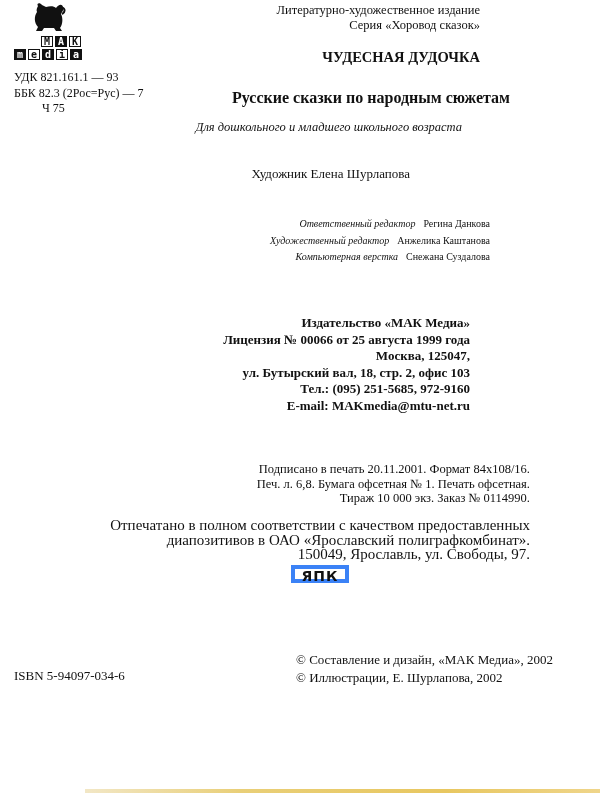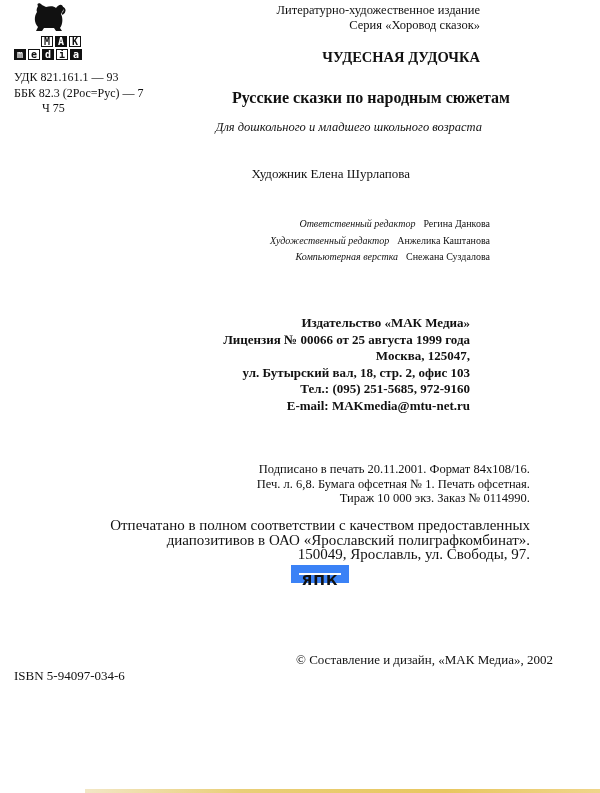--- a/index.html
+++ b/index.html
@@ -24,28 +24,28 @@
       font-weight: bold; font-size: 10px; line-height: 11px;
       text-align: center;
     }
     .logo .cell.dark { background: #111; color: #fff; }
     .logo .cell.light { background: #fff; color: #111; border: 1px solid #111; box-sizing: border-box; line-height: 9px; }
     .udk { left: 14px; top: 70px; font-size: 12px; line-height: 15.5px; }
     .udk .ch { padding-left: 28px; }
     .header-lines { left: 180px; top: 3px; width: 300px; font-size: 12.5px; line-height: 15px; }
     .title { left: 180px; top: 49px; width: 300px; font-weight: bold; font-size: 14.5px; line-height: 17px; }
     .subtitle { left: 150px; top: 67px; width: 360px; font-weight: bold; font-size: 16px; line-height: 14px; margin-top: 24px; }
-    .age { left: 162px; top: 120px; width: 320px; font-style: italic; font-size: 12.5px; }
+    .age { left: 142px; top: 120px; width: 320px; font-style: italic; font-size: 12.5px; }
     .artist { left: 190px; top: 166px; width: 220px; font-size: 13px; }
     .credits { left: 150px; top: 216px; width: 340px; font-size: 10px; line-height: 16.5px; }
     .credits .role { font-style: italic; margin-right: 8px; }
     .publisher { left: 150px; top: 315px; width: 320px; font-weight: bold; font-size: 13px; line-height: 16.5px; }
     .print-info { left: 120px; top: 462px; width: 410px; font-size: 12.5px; line-height: 14.5px; }
     .printer { left: 110px; top: 518px; width: 420px; font-size: 15px; line-height: 14.5px; }
-    .ypk { left: 291px; top: 565px; width: 58px; height: 18px; border: 8px solid #3b82f6; box-sizing: border-box;
+    .ypk { left: 291px; top: 565px; width: 58px; height: 18px; border: 4px solid #3b82f6; box-sizing: border-box;
            font-family: "DejaVu Sans", sans-serif; font-weight: bold; font-size: 14px; line-height: 14px; text-align: center;
            letter-spacing: 1px; }
     .copyright { left: 296px; top: 651px; width: 300px; font-size: 13px; line-height: 18px; }
     .isbn { left: 14px; top: 668px; font-size: 13px; font-family: "Liberation Serif", serif; }
     .bottom-edge { left: 85px; top: 789px; width: 515px; height: 4px;
                    background: linear-gradient(90deg, #f2e7c6, #e9cf78 30%, #e8c760 70%, #efd58a); }
   </style>
 </head>
 <body>
 
@@ -114,17 +114,18 @@
 <div class="abs printer center">
   <div>Отпечатано в полном соответствии с качеством предоставленных</div>
   <div>диапозитивов в ОАО «Ярославский полиграфкомбинат».</div>
   <div>150049, Ярославль, ул. Свободы, 97.</div>
 </div>
 
 <div class="abs ypk">ЯПК</div>
 
 <div class="abs copyright">
   <div>© Составление и дизайн, «МАК Медиа», 2002</div>
+  <div>© Иллюстрации, Е. Шурлапова, 2002</div>
 </div>
 
 <div class="abs isbn">ISBN 5-94097-034-6</div>
 
 <div class="abs bottom-edge"></div>
 
 </body></html>

